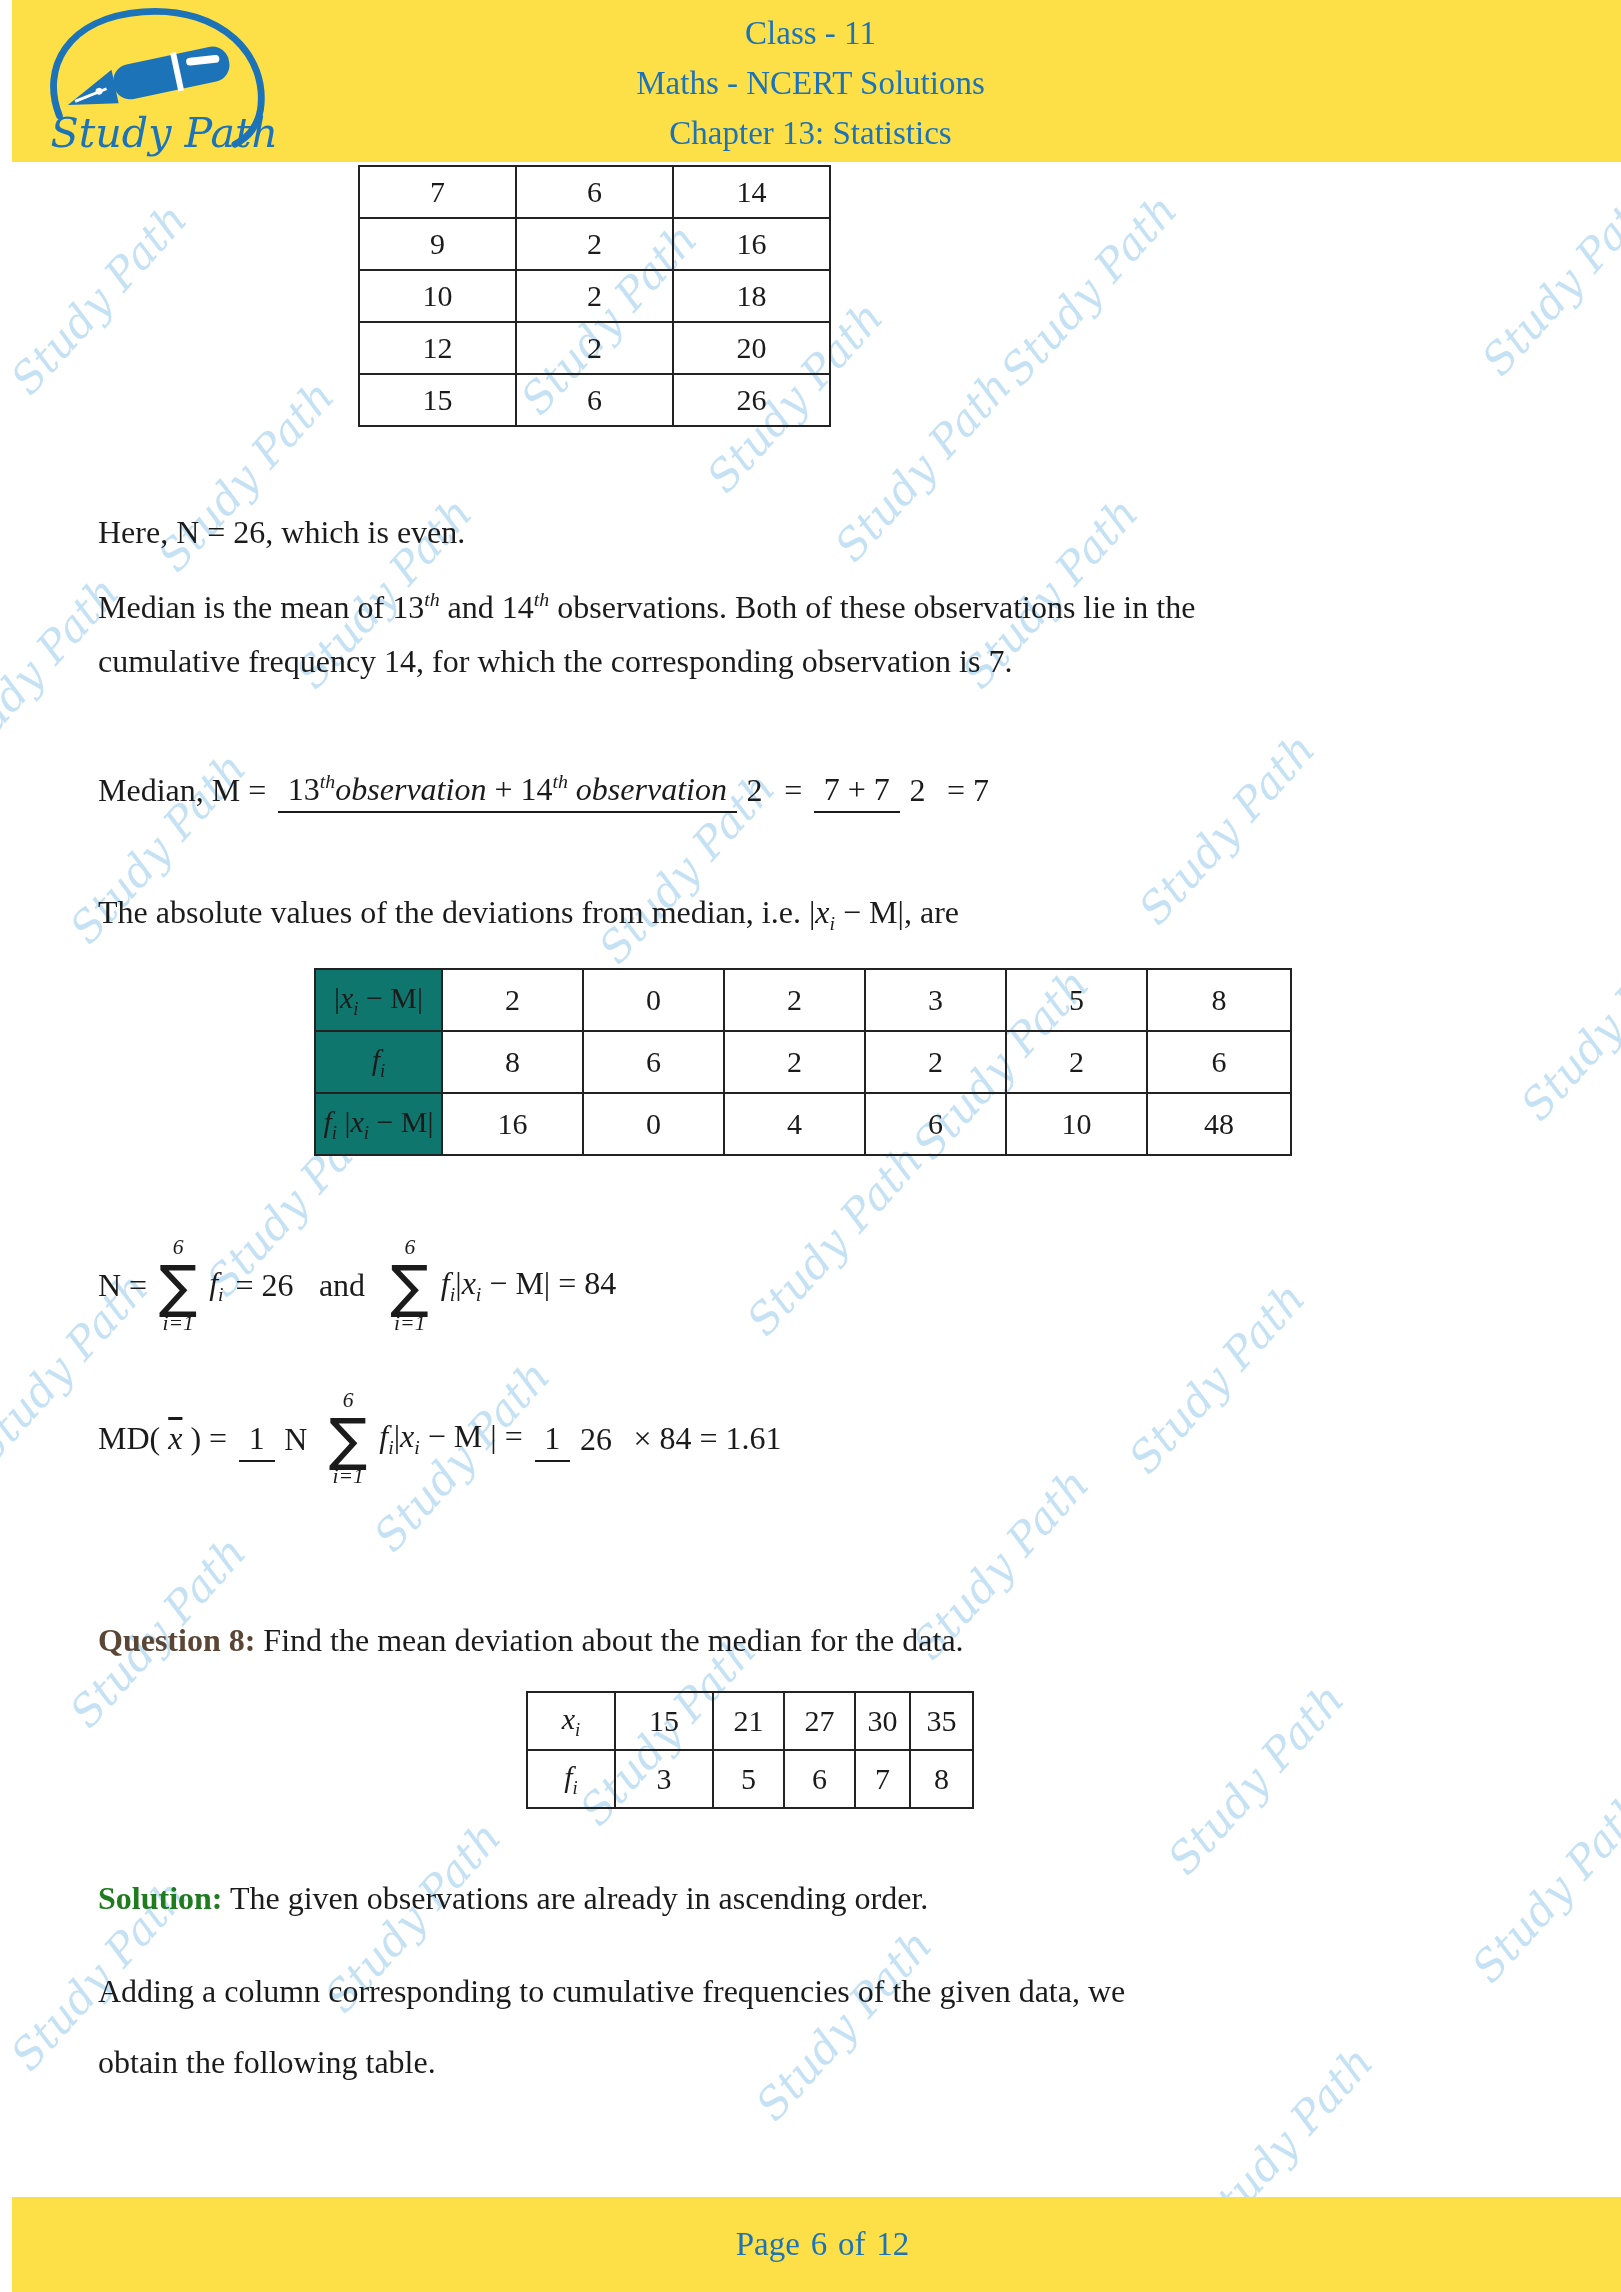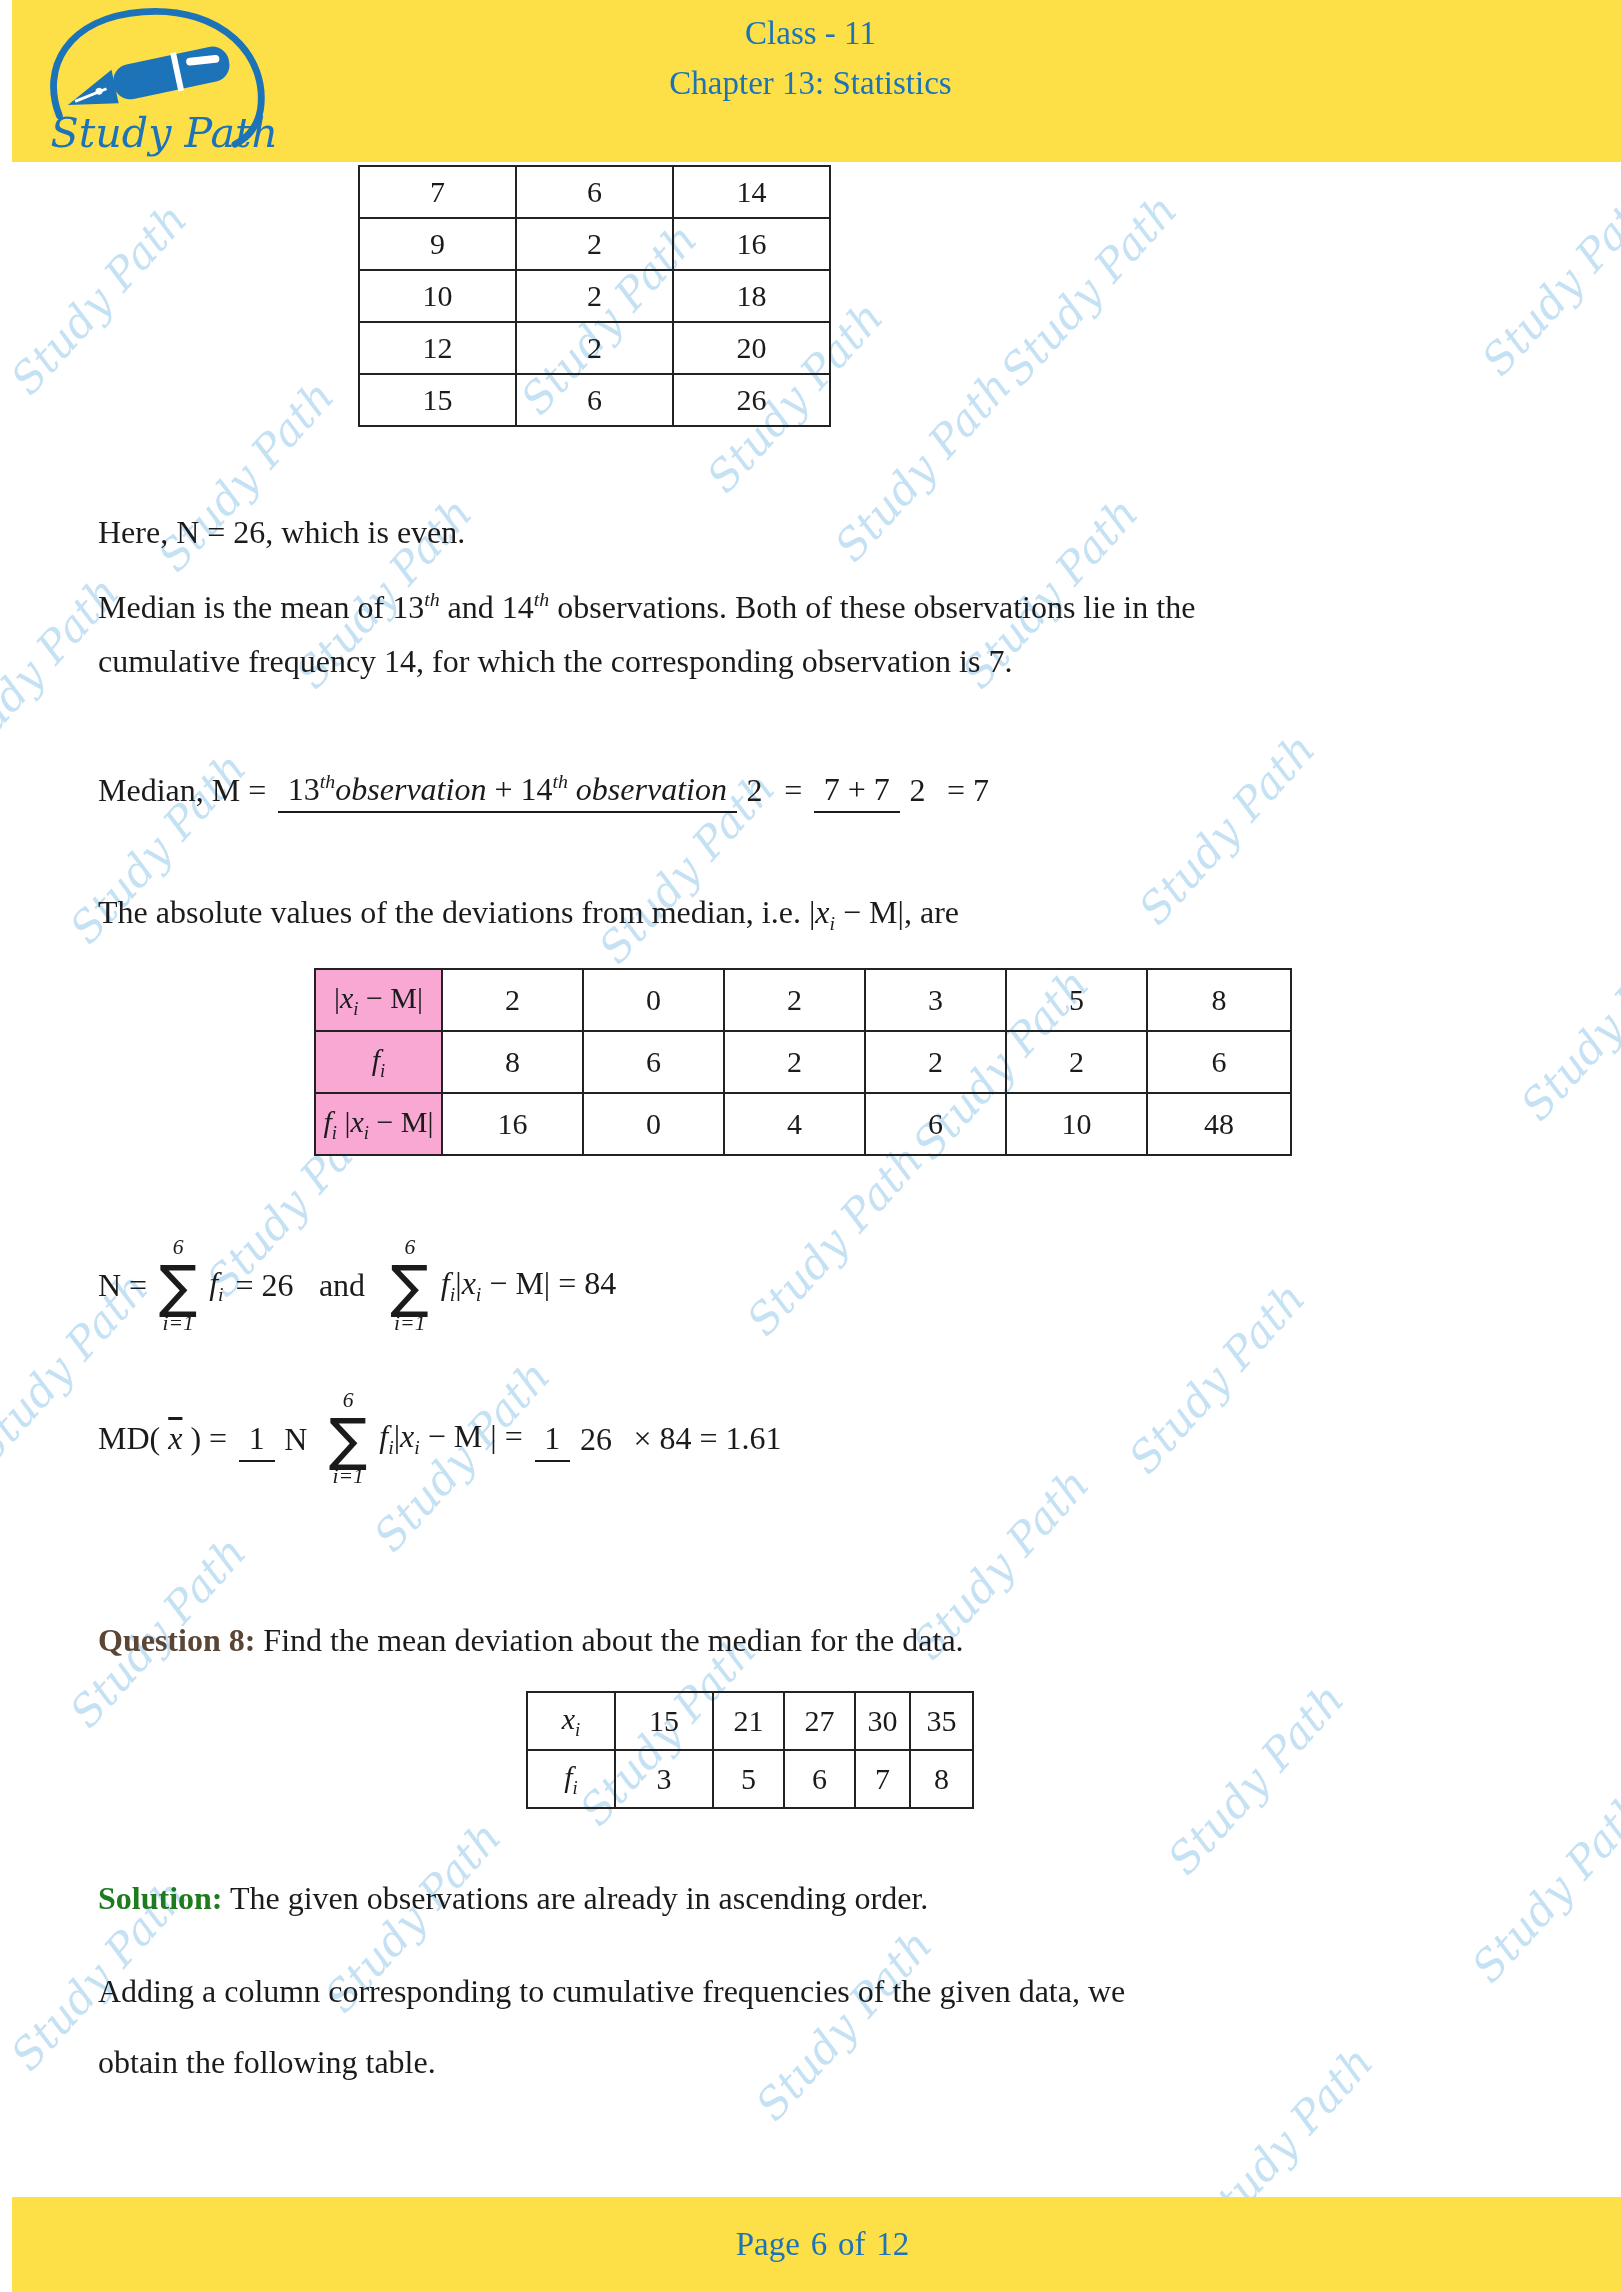--- a/index.html
+++ b/index.html
@@ -27,21 +27,21 @@
   sup{font-size:0.62em;}
   .sb{font-size:0.62em;vertical-align:sub;font-style:italic;}
   .qlabel{font-weight:bold;color:#5b4636;}
   .slabel{font-weight:bold;color:#1e7b1e;}
   
   table.tbl{position:absolute;z-index:2;border-collapse:collapse;table-layout:fixed;}
   table.tbl td{border:2.5px solid #222222;text-align:center;vertical-align:middle;
                font-size:30px;padding:0;background:transparent;}
   .top-table td{width:155px;height:50px;}
   .dev-table td{height:60px;}
-  .dev-table td.lbl{background:#f9a8d4;}
+  .dev-table td.lbl{background:#0f766e;}
   .q8-table td{height:56px;}
   
   .eq{position:absolute;left:98px;z-index:2;display:flex;align-items:center;
       font-size:32px;gap:11.8px;}
   .frac{display:inline-flex;align-items:center;line-height:1.25;}
   .frac .num{padding:2px 9.8px;border-bottom:2.5px solid #1b1b1b;}
   .frac .den{padding:2px 9.8px;}
   .bigsum{display:inline-flex;flex-direction:column;align-items:center;line-height:1;}
   .bigsum .lim{font-size:21.6px;font-style:italic;font-family:"Liberation Serif",serif;}
   .bigsum .sg{font-size:57px;font-family:"DejaVu Sans",sans-serif;line-height:0.95;}
@@ -95,20 +95,21 @@
       <line x1="46" y1="86" x2="80" y2="80" stroke="#ffffff" stroke-width="3"></line>
       <circle cx="72" cy="81" r="3.5" fill="#ffffff"></circle>
       <rect x="151" y="58" width="6" height="40" fill="#ffffff"></rect>
       <rect x="165" y="68" width="34" height="8" rx="4" fill="#ffffff" transform="rotate(6 182 72)"></rect>
     </g>
     <text x="140" y="150" text-anchor="middle" font-family="DejaVu Serif, serif" font-style="italic" font-size="42" fill="#1d73b8">Study Path</text>
   </svg>
 
   <div class="titles">
     <div>Class - 11</div>
+    <div>Maths - NCERT Solutions</div>
     <div>Chapter 13: Statistics</div>
   </div>
 
   <table class="tbl top-table" style="left:358px;top:165px;width:465px;">
     <tbody>
         <tr>
       <td>7</td>
       <td>6</td>
       <td>14</td>
     </tr>

